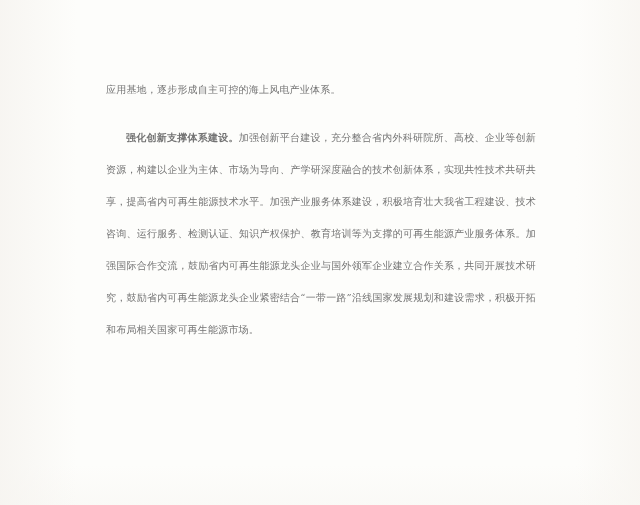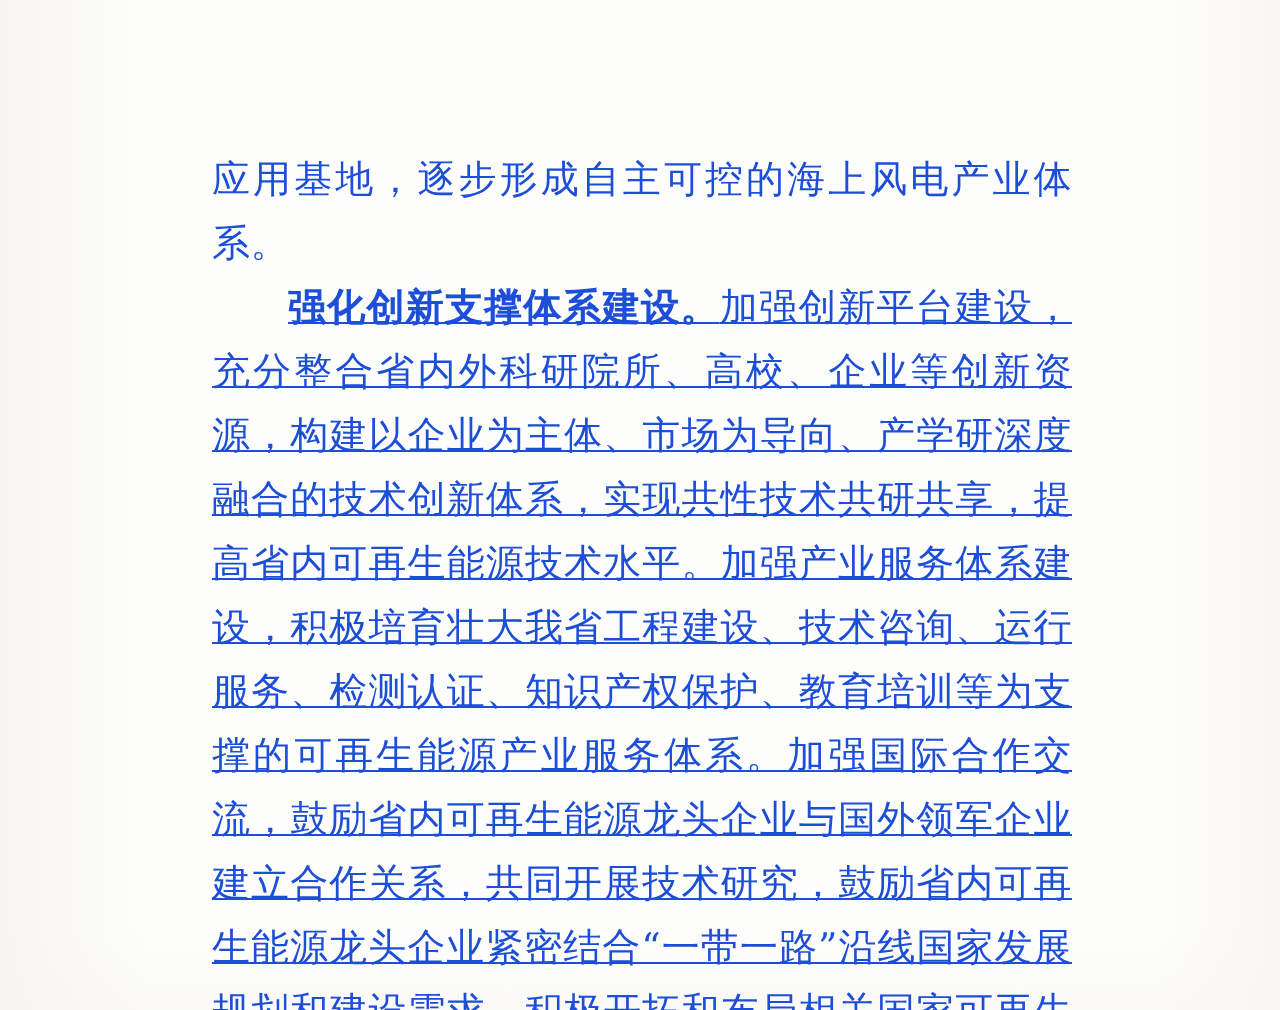--- a/index.html
+++ b/index.html
@@ -31,31 +31,30 @@
     pointer-events: none;
   }
   .text-block {
     position: absolute;
     left: 106px;
     top: 74px;
     width: 430px;
   }
   .para {
     margin: 0 0 0 0;
-    font-size: 19px;
+    font-size: 10px;
     line-height: 32px;
-    color: #1d4ed8;
+    color: #737373;
     text-align: justify;
     text-justify: inter-ideograph;
     letter-spacing: 0.2px;
     font-family: "DejaVu Serif", "Liberation Serif", serif;
   }
   .para + .para {
-    margin-top: 0px;
-    text-decoration: underline;
+    margin-top: 16px;
   }
   .indent {
     text-indent: 2em;
   }
   .bold-lead {
     font-weight: 700;
   }
 </style>
 </head>
 <body>

